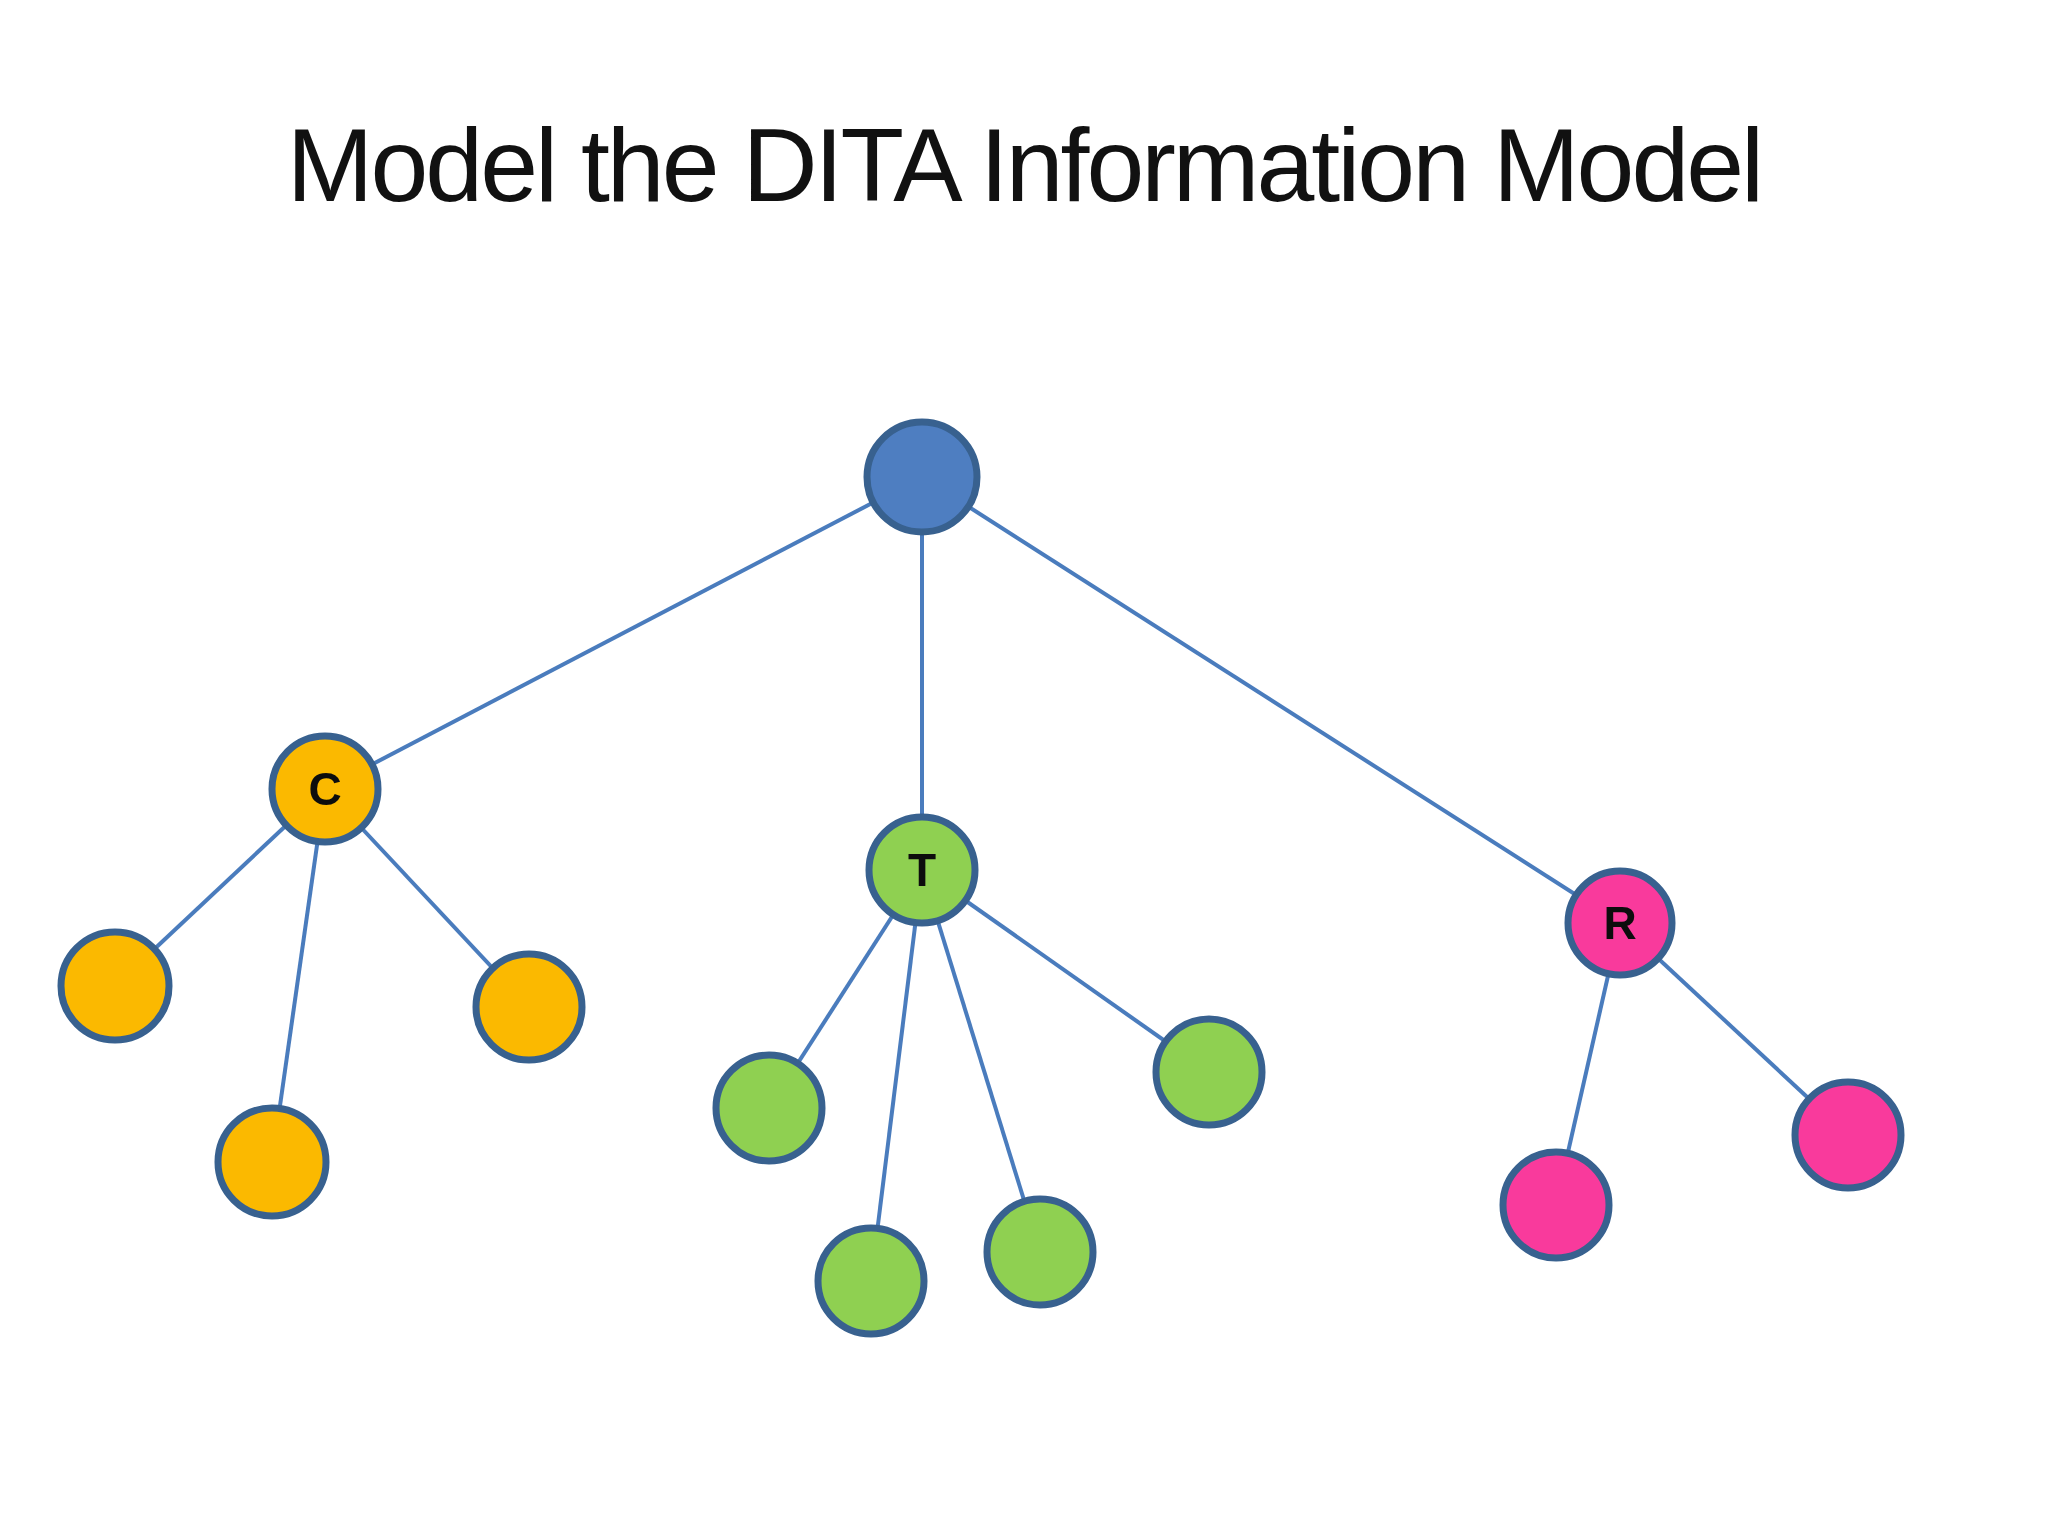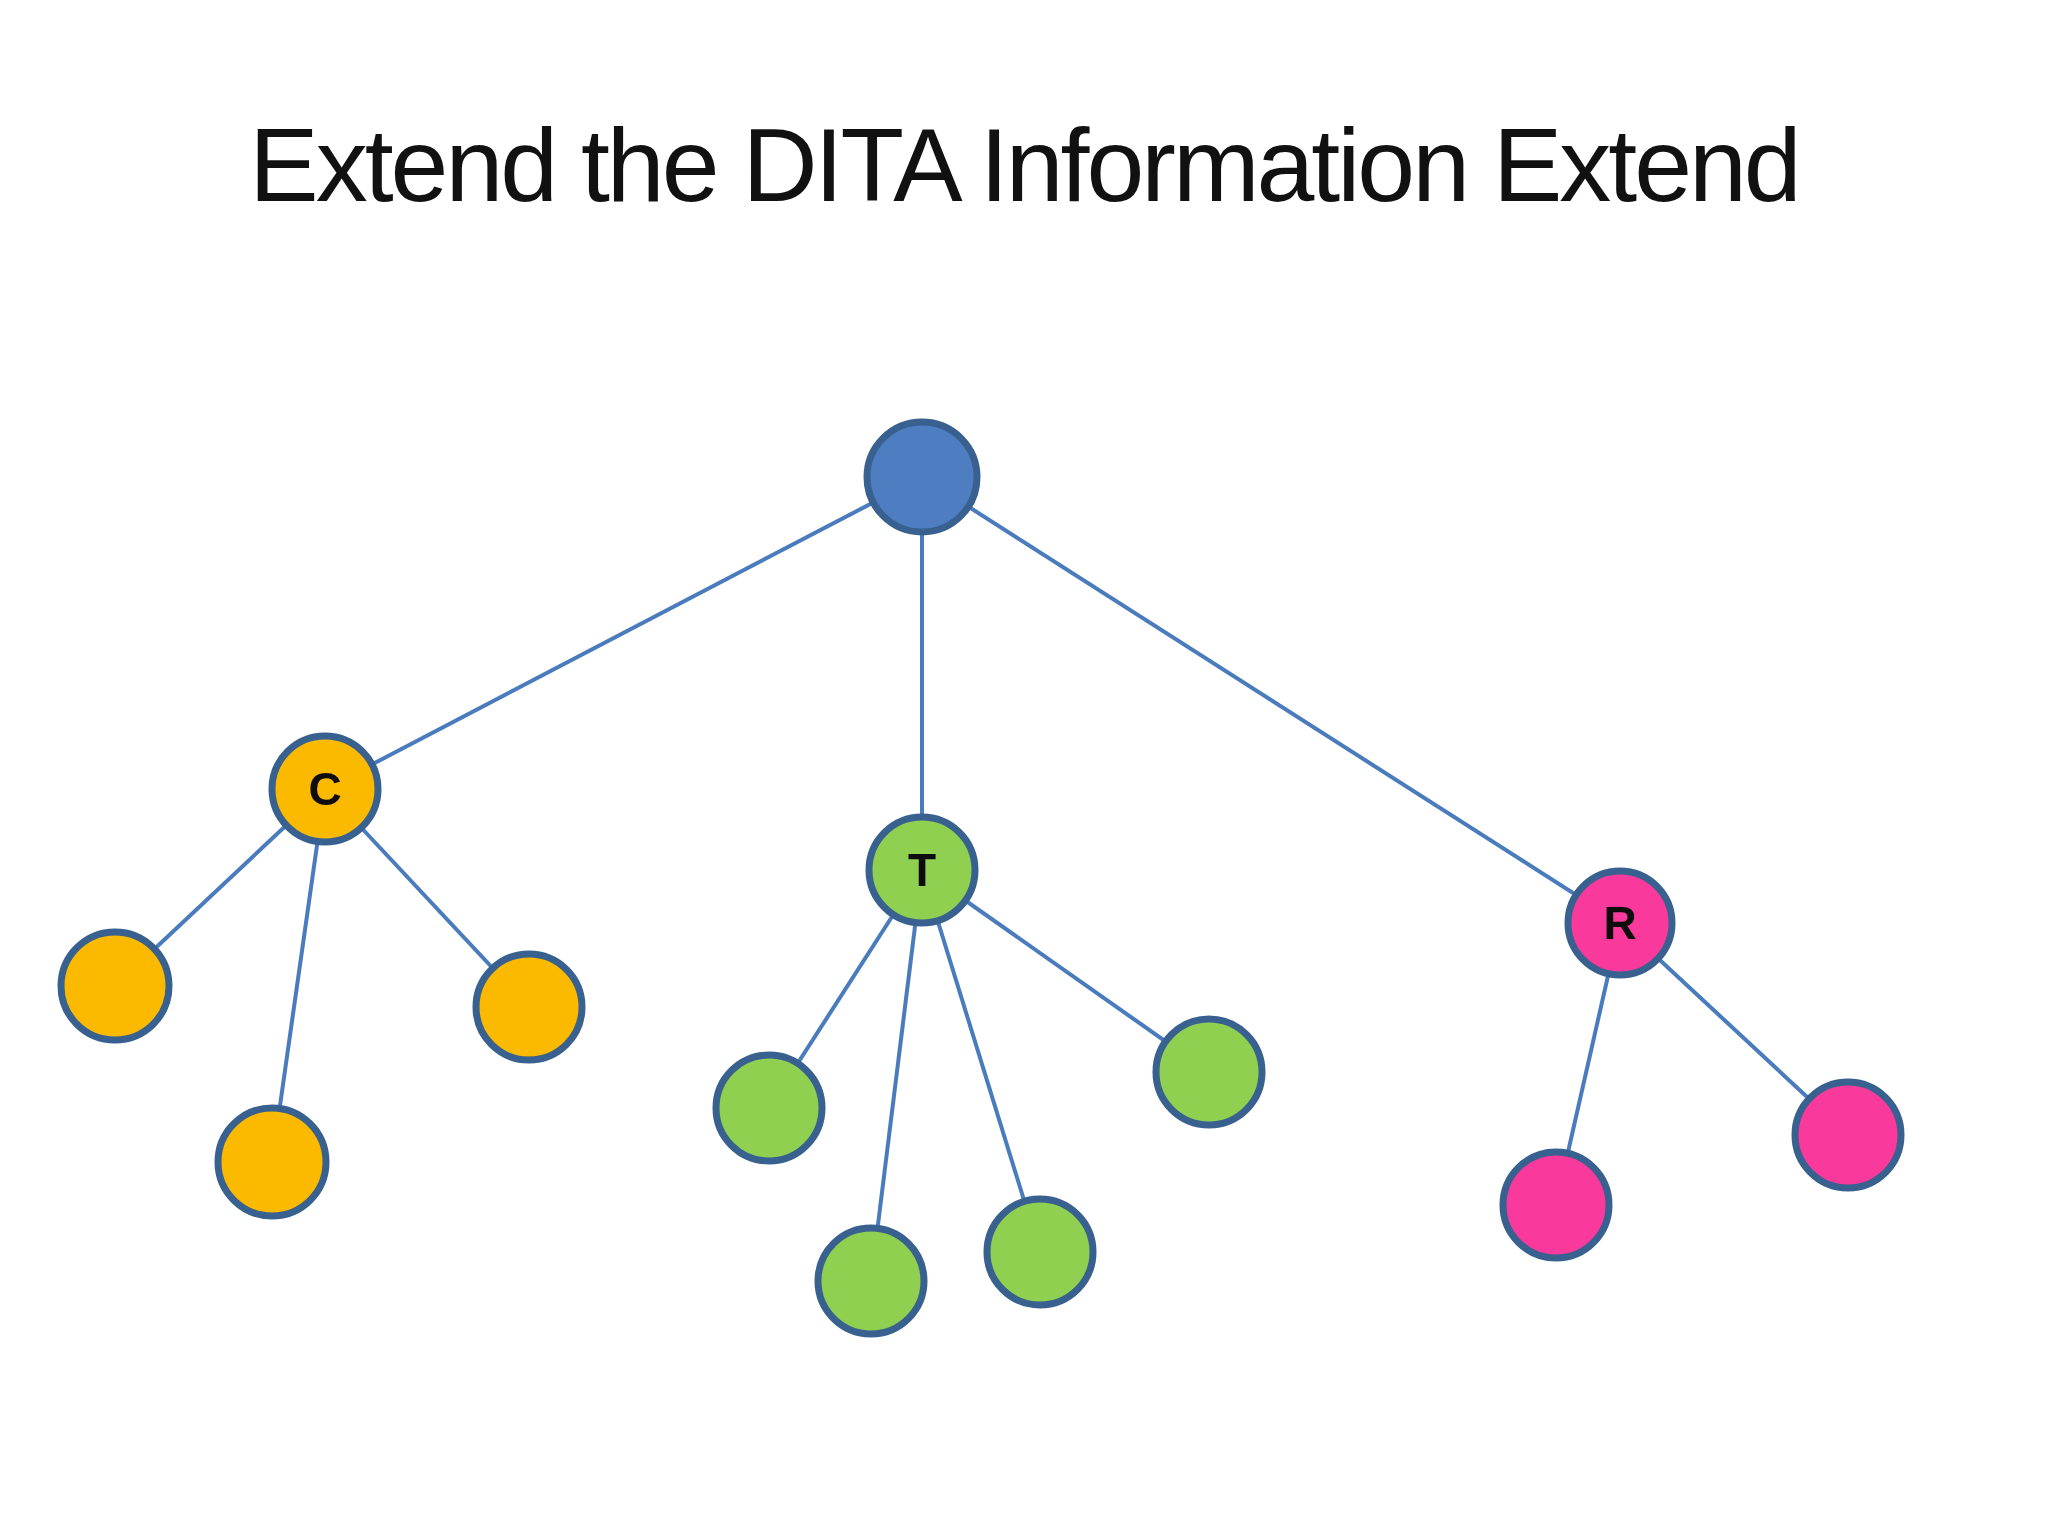--- a/index.html
+++ b/index.html
@@ -37,21 +37,21 @@
   }
   .node-label {
     font-family: "Liberation Sans", sans-serif;
     font-weight: 700;
   }
 </style>
 </head>
 <body>
 
 <div class="slide">
-  <h1 class="slide-title">Extend the DITA Information Extend</h1>
+  <h1 class="slide-title">Model the DITA Information Model</h1>
 
   <svg class="diagram" id="tree-svg" width="2048" height="1536" viewBox="0 0 2048 1536" xmlns="http://www.w3.org/2000/svg">
     <g id="edges-layer">
         <line x1="922" y1="477" x2="325" y2="789" stroke="#4A7CBD" stroke-width="4"></line>
         <line x1="922" y1="477" x2="922" y2="870" stroke="#4A7CBD" stroke-width="4"></line>
         <line x1="922" y1="477" x2="1620" y2="923" stroke="#4A7CBD" stroke-width="4"></line>
         <line x1="325" y1="789" x2="115" y2="986" stroke="#4A7CBD" stroke-width="4"></line>
         <line x1="325" y1="789" x2="272" y2="1162" stroke="#4A7CBD" stroke-width="4"></line>
         <line x1="325" y1="789" x2="529" y2="1007" stroke="#4A7CBD" stroke-width="4"></line>
         <line x1="922" y1="870" x2="769" y2="1108" stroke="#4A7CBD" stroke-width="4"></line>

